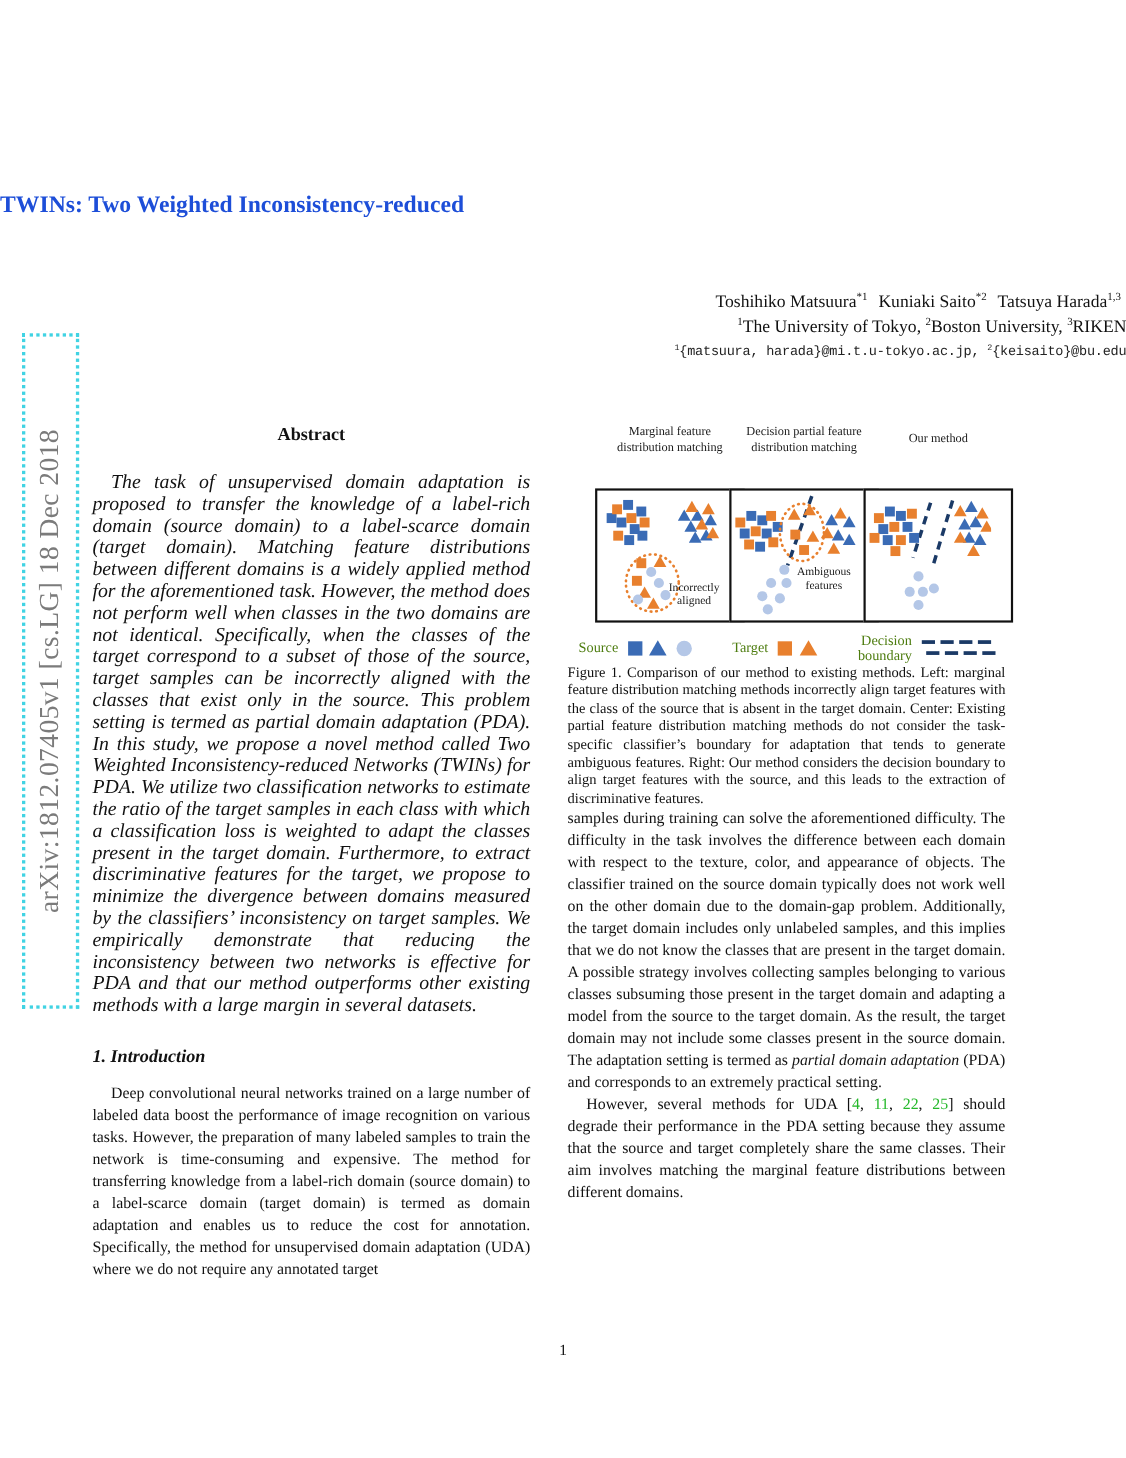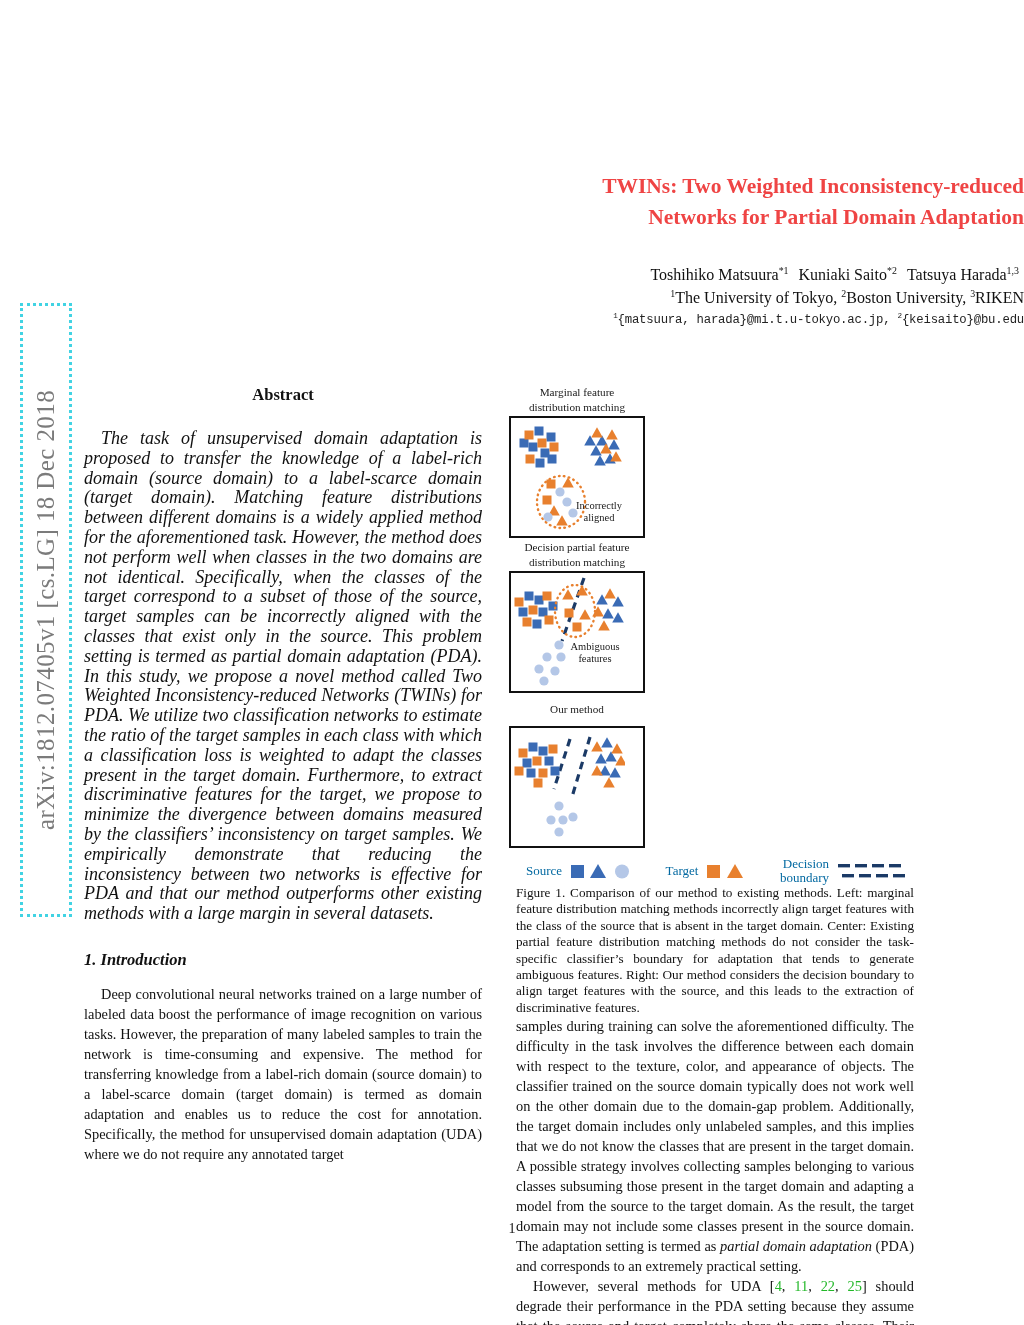--- a/index.html
+++ b/index.html
@@ -16,22 +16,22 @@
     border:3px dotted #41d3e3; box-sizing:border-box;
   }
   .arxiv-box .rot {
     position:absolute; left:50%; top:50%;
     transform:translate(-50%,-50%) rotate(-90deg);
     white-space:nowrap; font-size:25px; color:#7b7b7b; letter-spacing:0.4px;
   }
 
   
   .paper-title {
-    position:absolute; top:171px; left:0; right:0; text-align:right;
-    font-weight:bold; font-size:21.5px; line-height:31px; color:#ef4444;
+    position:absolute; top:171px; left:0; right:0; text-align:left;
+    font-weight:bold; font-size:21.5px; line-height:31px; color:#1d4ed8;
   }
   .authors { position:absolute; top:266px; left:0; right:0; text-align:right; }
   .authors .names { font-size:16px; }
   .authors .names .author { margin:0 5px; }
   .authors .affil { font-size:16px; margin-top:5px; }
   .authors .emails {
     font-family:"Liberation Mono","DejaVu Sans Mono",monospace;
     font-size:12.3px; margin-top:6px; letter-spacing:-0.2px; color:#222;padding-left:48px;
   }
 
@@ -45,32 +45,32 @@
     font-style:italic; font-size:18px; line-height:19.8px;
     text-align:justify; text-indent:17px;
   }
   .section-heading { font-size:16.5px; font-weight:bold; margin-top:26px; margin-bottom:14px;font-style:italic; }
   .body-text { font-size:14.4px; line-height:20px; text-align:justify; }
   .indent { text-indent:17px; }
   .footnote { margin-top:16px; font-size:11.8px; }
   .footnote-rule { width:205px; border-top:1.2px solid #000; margin-bottom:4px; }
 
   
-  .panels { display:flex; justify-content:flex-end;flex-direction:column; }
+  .panels { display:flex; justify-content:flex-end; }
   .panel { width:122px; display:flex; flex-direction:column; align-items:center; }
   .panel-title {
     height:33px; display:flex; align-items:center; justify-content:center;
     text-align:center; font-size:11.2px; line-height:14.2px; color:#1a1a1a;
   }
-  .panel-box { border:2px solid #111; width:136px; height:122px; box-sizing:border-box; background:#fff; }
+  .panel-box { border:2px solid #111; width:136px; height:122px; box-sizing:border-box; background:#fff;margin-top:28px; }
   svg text { font-family:"Liberation Serif", serif; font-size:10.5px; fill:#1a1a1a; }
 
   .legend {
     display:flex; align-items:center; justify-content:space-between;
-    margin-top:9px; padding:0 8px 0 10px; font-size:13px; color:#0369a1;font-family:Liberation Serif, serif;
+    margin-top:9px; padding:0 8px 0 10px; font-size:13px; color:#4d7c0f;font-family:Liberation Serif, serif;
   }
   .legend-group { display:flex; align-items:center; gap:7px; }
   .boundary-label { font-size:13px; line-height:14px; text-align:right; }
 
   .caption { margin-top:17px; font-size:13.2px; line-height:16.4px; text-align:justify; color:#101010; }
   .rp1 { margin-top:35px; }
   .cite { color:#23b829; }
 
   .page-num { position:absolute; top:1221px; left:0; right:0; text-align:center; font-size:14px; }
 </style>
@@ -84,21 +84,20 @@
     <circle id="m-ci" r="4.6"></circle>
   </defs>
 </svg>
 
 <div class="arxiv-box">
   <span class="rot">arXiv:1812.07405v1  [cs.LG]  18 Dec 2018</span>
 </div>
 
 <div class="paper-title">
   <div>TWINs: Two Weighted Inconsistency-reduced</div>
-  <div>Networks for Partial Domain Adaptation</div>
 </div>
 
 <div class="authors">
   <div class="names">
     <span class="author"><span>Toshihiko Matsuura</span><sup>*1</sup></span><span class="author"><span>Kuniaki Saito</span><sup>*2</sup></span><span class="author"><span>Tatsuya Harada</span><sup>1,3</sup></span>
   </div>
   <div class="affil">
     <sup>1</sup><span>The University of Tokyo, </span><sup>2</sup><span>Boston University, </span><sup>3</sup><span>RIKEN</span>
   </div>
   <div class="emails">

